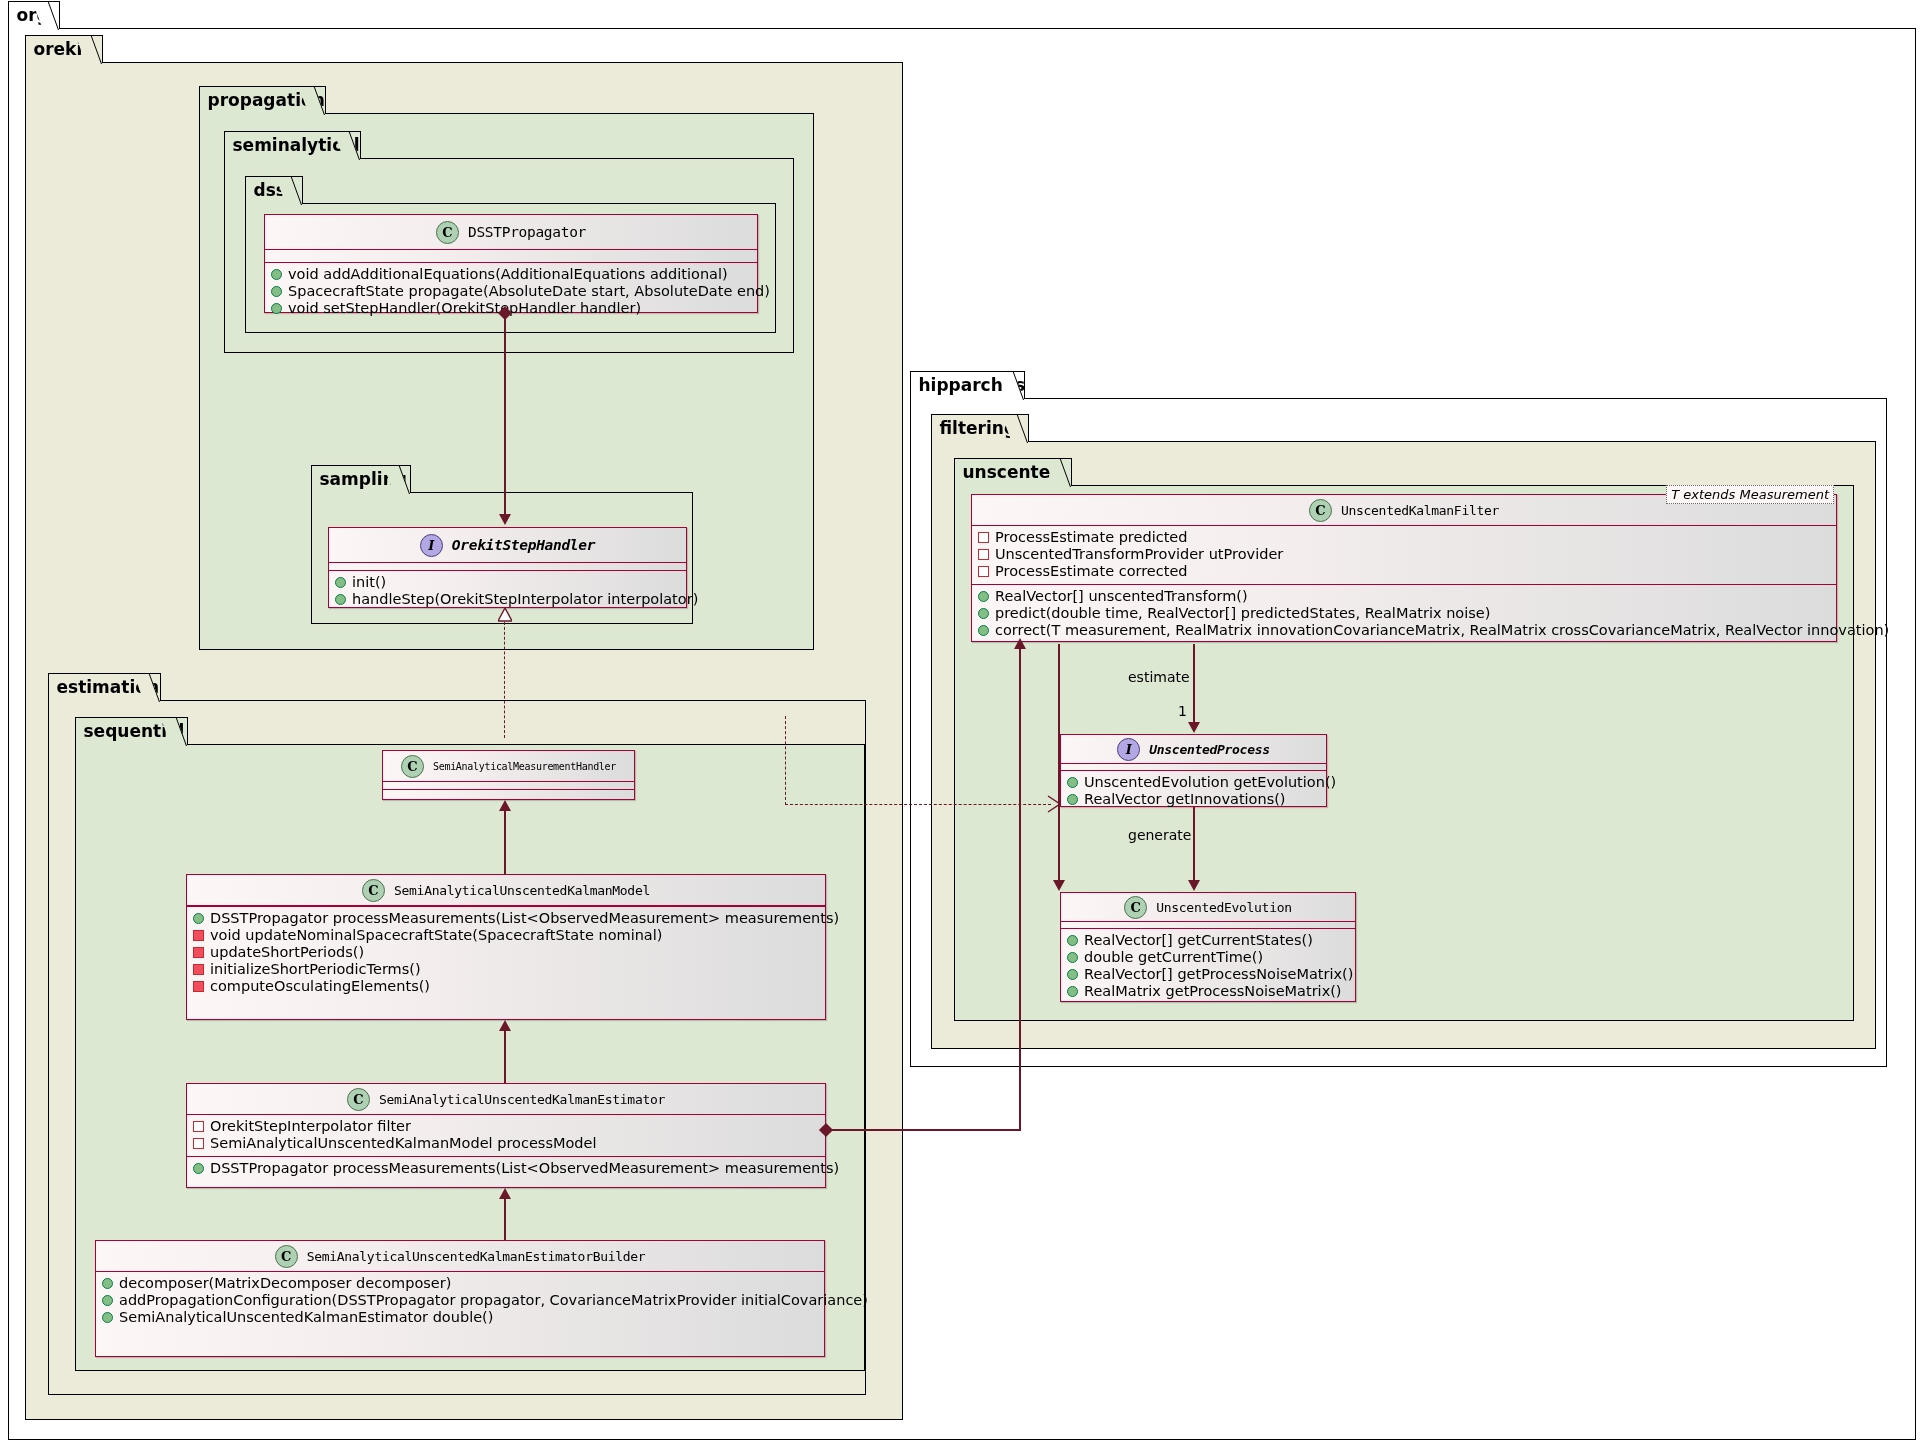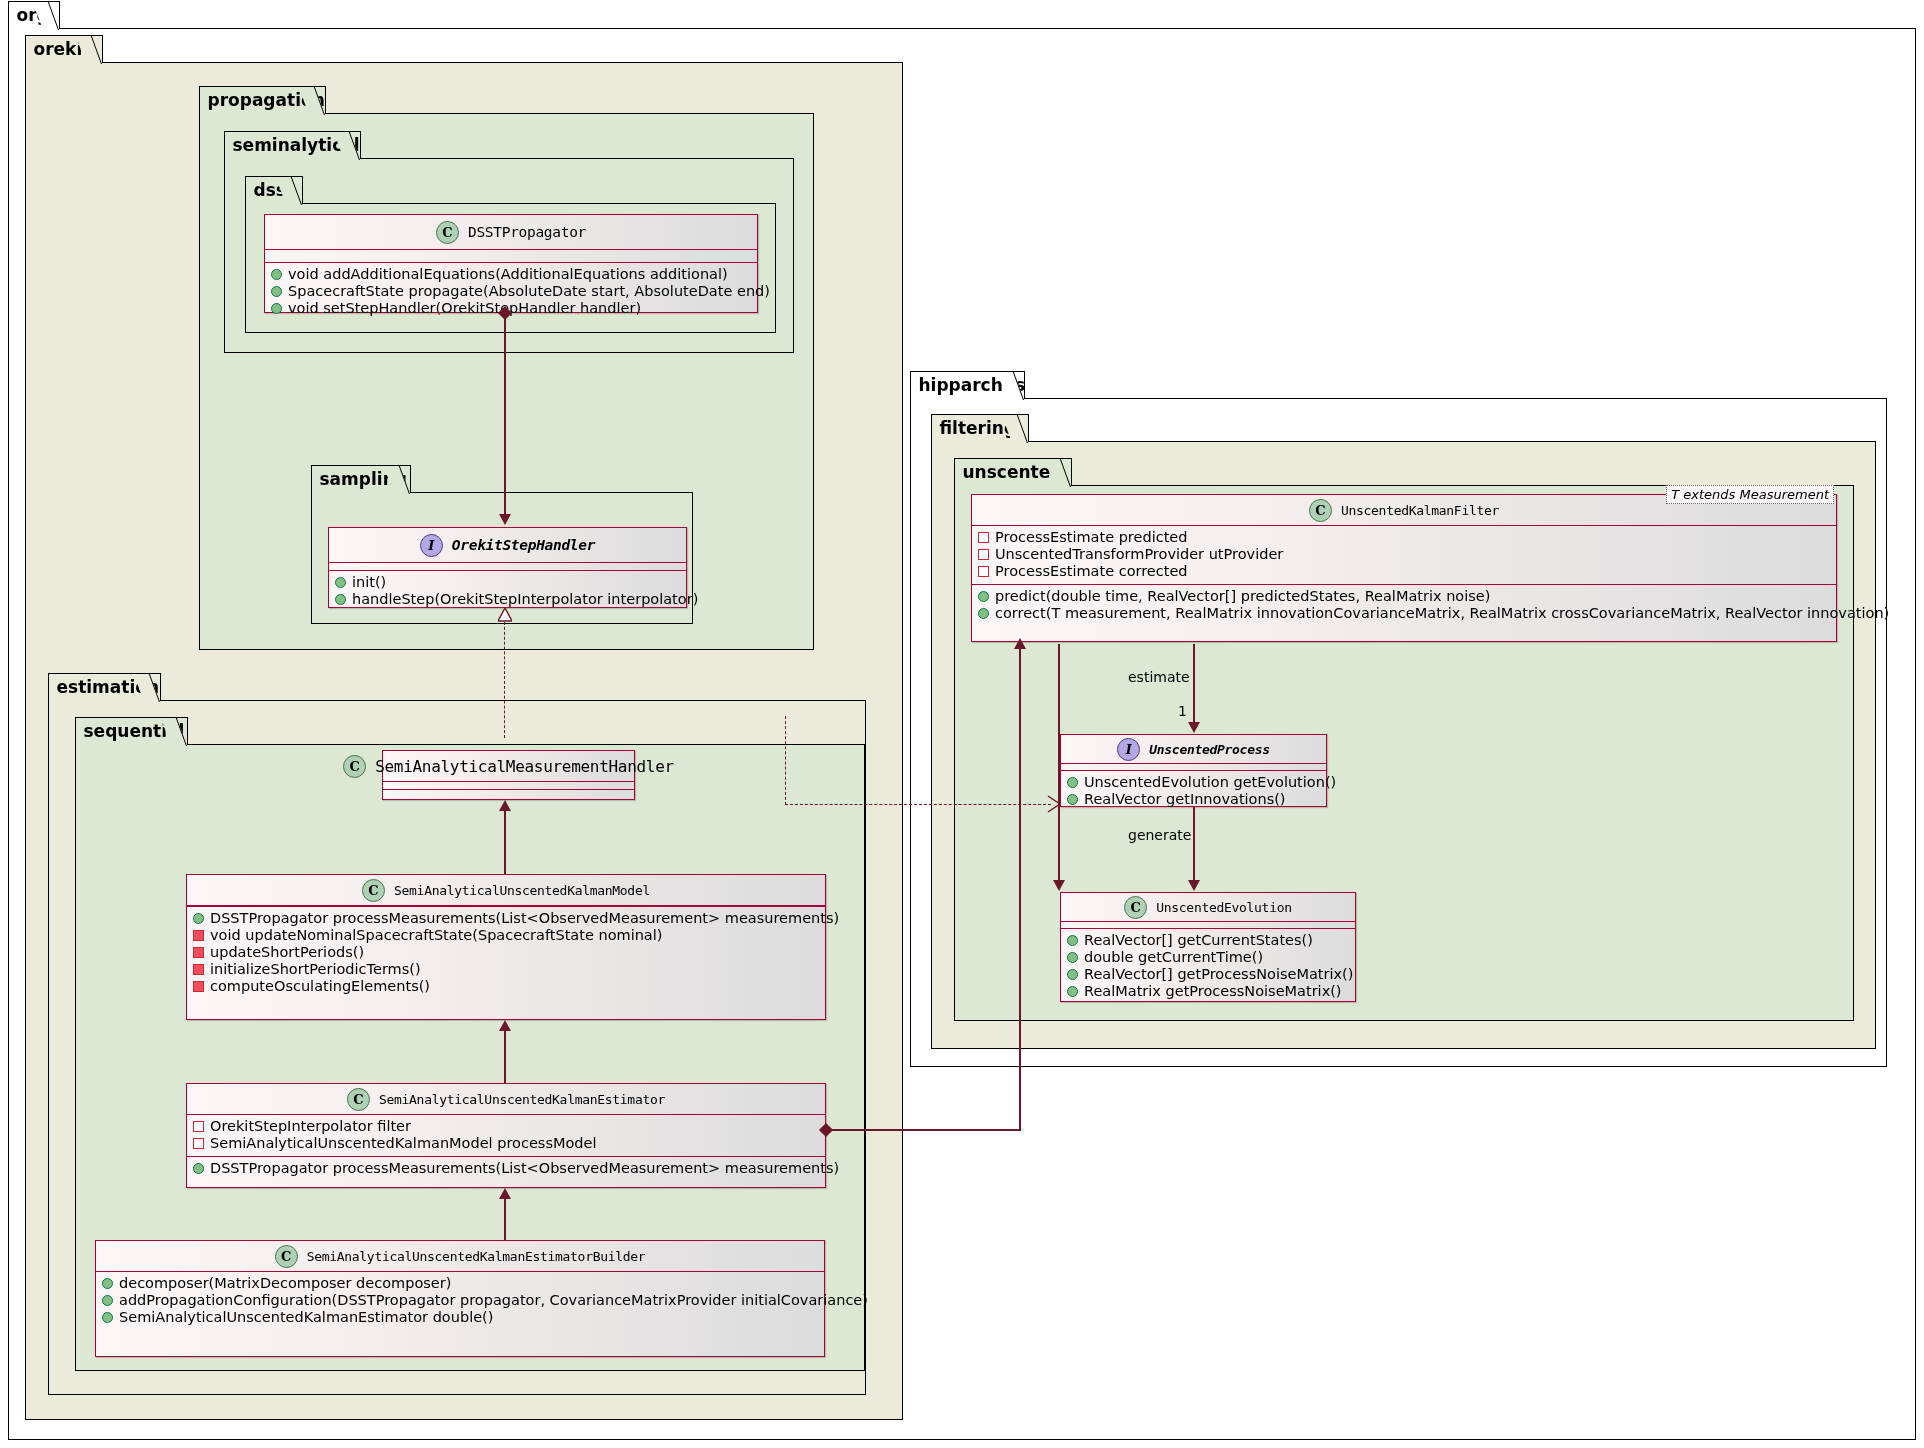--- a/index.html
+++ b/index.html
@@ -291,21 +291,21 @@
 
   <div class="pkg green" style="left:75px; top:744px; width:790px; height:627px;">
     <div class="pkg-tab" style="width:113px;">
       <span>sequential</span>
     </div>
   </div>
 
   <div class="cls" style="left:382px; top:750px; width:253px; height:50px;">
     <div class="cls-header" style="height:30px;">
       <span class="stereo-circle c">C</span>
-      <span class="cls-title" style="font-size:16px">SemiAnalyticalMeasurementHandler</span>
+      <span class="cls-title" style="font-size:10px">SemiAnalyticalMeasurementHandler</span>
     </div>
     <div class="sep"></div>
     <div class="empty-compartment" style="height:7px"></div>
     <div class="sep"></div>
     <div class="empty-compartment" style="height:7px"></div>
   </div>
 
   <div class="cls" style="left:186px; top:874px; width:640px; height:146px;">
     <div class="cls-header" style="height:30px;">
       <span class="stereo-circle c">C</span>
@@ -418,20 +418,24 @@
         <span class="vis privfield"></span>
         <span>UnscentedTransformProvider utProvider</span>
       </div>
       <div class="member">
         <span class="vis privfield"></span>
         <span>ProcessEstimate corrected</span>
       </div>
     </div>
     <div class="sep"></div>
     <div class="compartment">
+      <div class="member">
+        <span class="vis pub"></span>
+        <span>RealVector[] unscentedTransform()</span>
+      </div>
       <div class="member">
         <span class="vis pub"></span>
         <span>predict(double time, RealVector[] predictedStates, RealMatrix noise)</span>
       </div>
       <div class="member">
         <span class="vis pub"></span>
         <span>correct(T measurement, RealMatrix innovationCovarianceMatrix, RealMatrix crossCovarianceMatrix, RealVector innovation)</span>
       </div>
     </div>
   </div>

